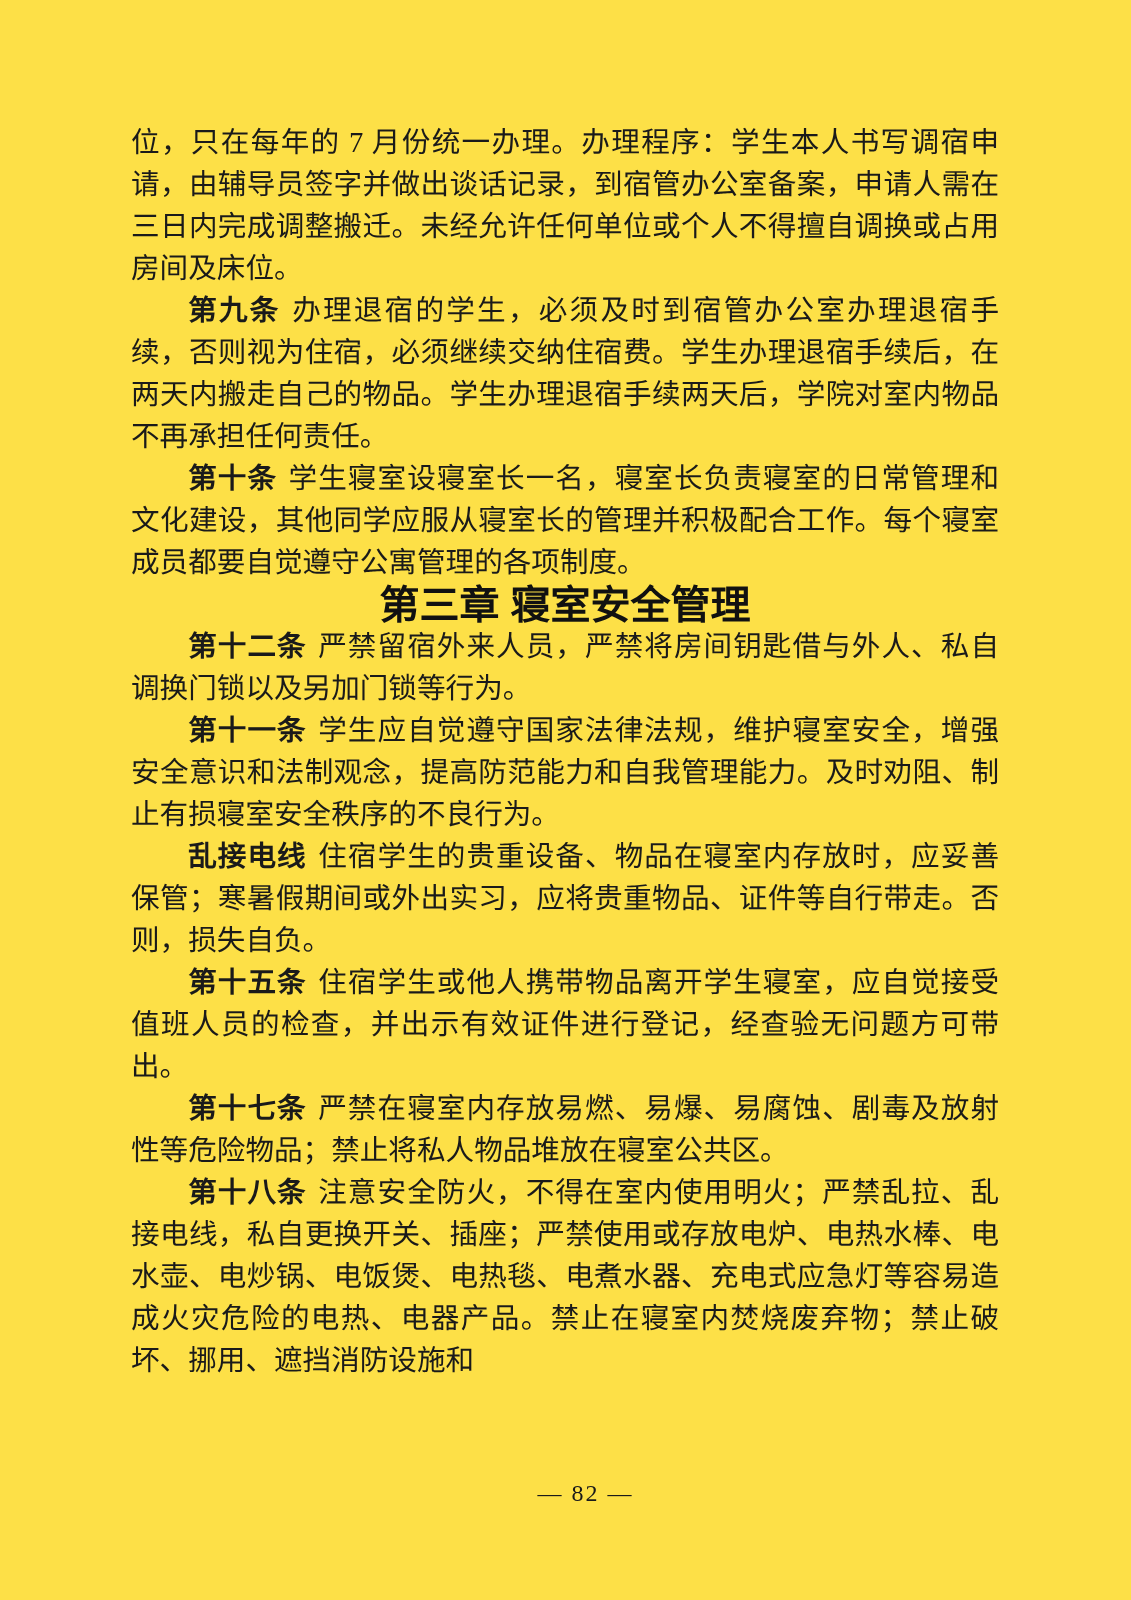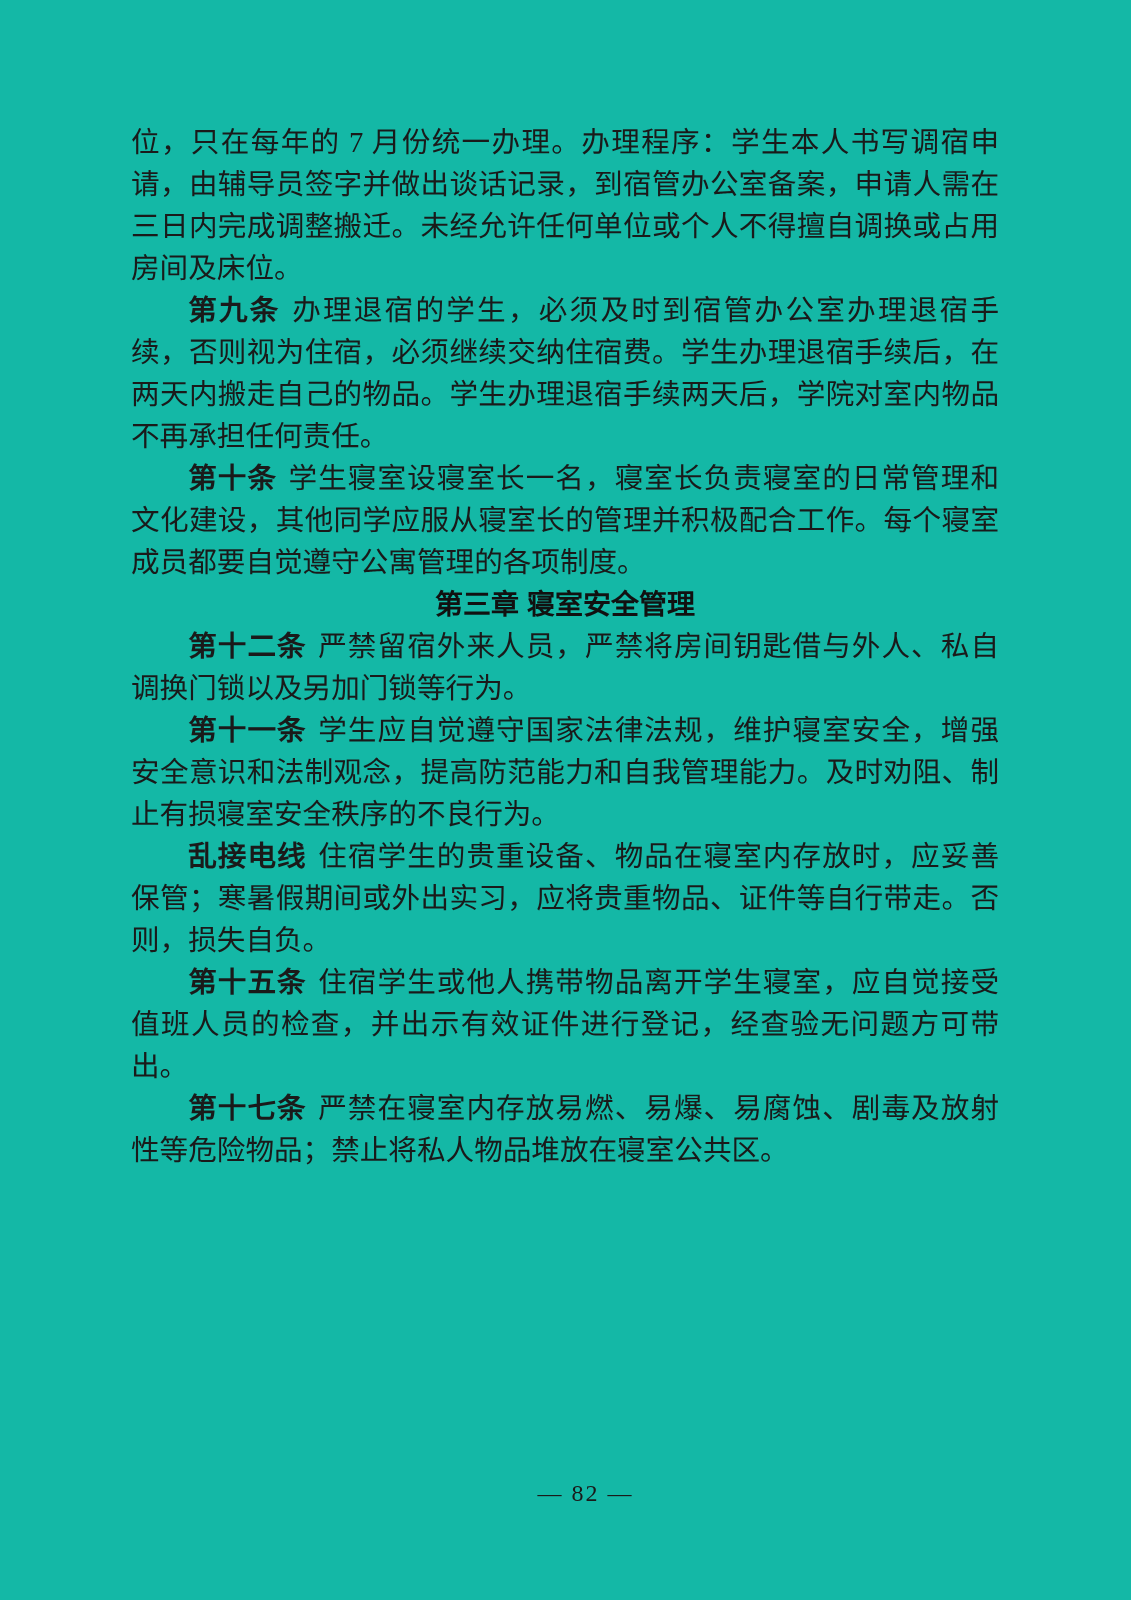--- a/index.html
+++ b/index.html
@@ -11,21 +11,21 @@
     width: 1131px;
     height: 1600px;
     position: relative;
     font-family: "Liberation Serif", "DejaVu Serif", serif;
     color: #1a1a1a;
     overflow: hidden;
   }
   .doc-page {
     position: absolute;
     inset: 0;
-    background: #14b8a6;
+    background: #fde047;
   }
   .doc-content {
     position: absolute;
     left: 131px;
     top: 122px;
     width: 868px;
   }
   p.para {
     margin: 0;
     font-size: 28.6px;
@@ -39,21 +39,21 @@
   }
   p.para.continuation {
     text-indent: 0;
   }
   .article-label {
     font-weight: 700;
     margin-right: 0.4em;
   }
   h2.chapter-heading {
     margin: 0;
-    font-size: 28px;
+    font-size: 40px;
     line-height: 42px;
     text-align: center;
     font-weight: 700;
     font-family: "Liberation Sans", "DejaVu Sans", sans-serif;
     color: #111111;
   }
   .page-footer {
     position: absolute;
     left: 0;
     top: 1478px;
@@ -87,19 +87,20 @@
     <p class="para indented"><span class="article-label">第十一条</span><span>学生应自觉遵守国家法律法规，维护寝室安全，增强安全意识和法制观念，提高防范能力和自我管理能力。及时劝阻、制止有损寝室安全秩序的不良行为。</span></p>
 
 
     <p class="para indented"><span class="article-label">乱接电线</span><span>住宿学生的贵重设备、物品在寝室内存放时，应妥善保管；寒暑假期间或外出实习，应将贵重物品、证件等自行带走。否则，损失自负。</span></p>
 
     <p class="para indented"><span class="article-label">第十五条</span><span>住宿学生或他人携带物品离开学生寝室，应自觉接受值班人员的检查，并出示有效证件进行登记，经查验无问题方可带出。</span></p>
 
 
     <p class="para indented"><span class="article-label">第十七条</span><span>严禁在寝室内存放易燃、易爆、易腐蚀、剧毒及放射性等危险物品；禁止将私人物品堆放在寝室公共区。</span></p>
 
+    <p class="para indented"><span class="article-label">第十八条</span><span>注意安全防火，不得在室内使用明火；严禁乱拉、乱接电线，私自更换开关、插座；严禁使用或存放电炉、电热水棒、电水壶、电炒锅、电饭煲、电热毯、电煮水器、充电式应急灯等容易造成火灾危险的电热、电器产品。禁止在寝室内焚烧废弃物；禁止破坏、挪用、遮挡消防设施和</span></p>
 
   </div>
 
   <div class="page-footer">
     <span class="page-number">— 82 —</span>
   </div>
 </div>
 
 </body></html>

